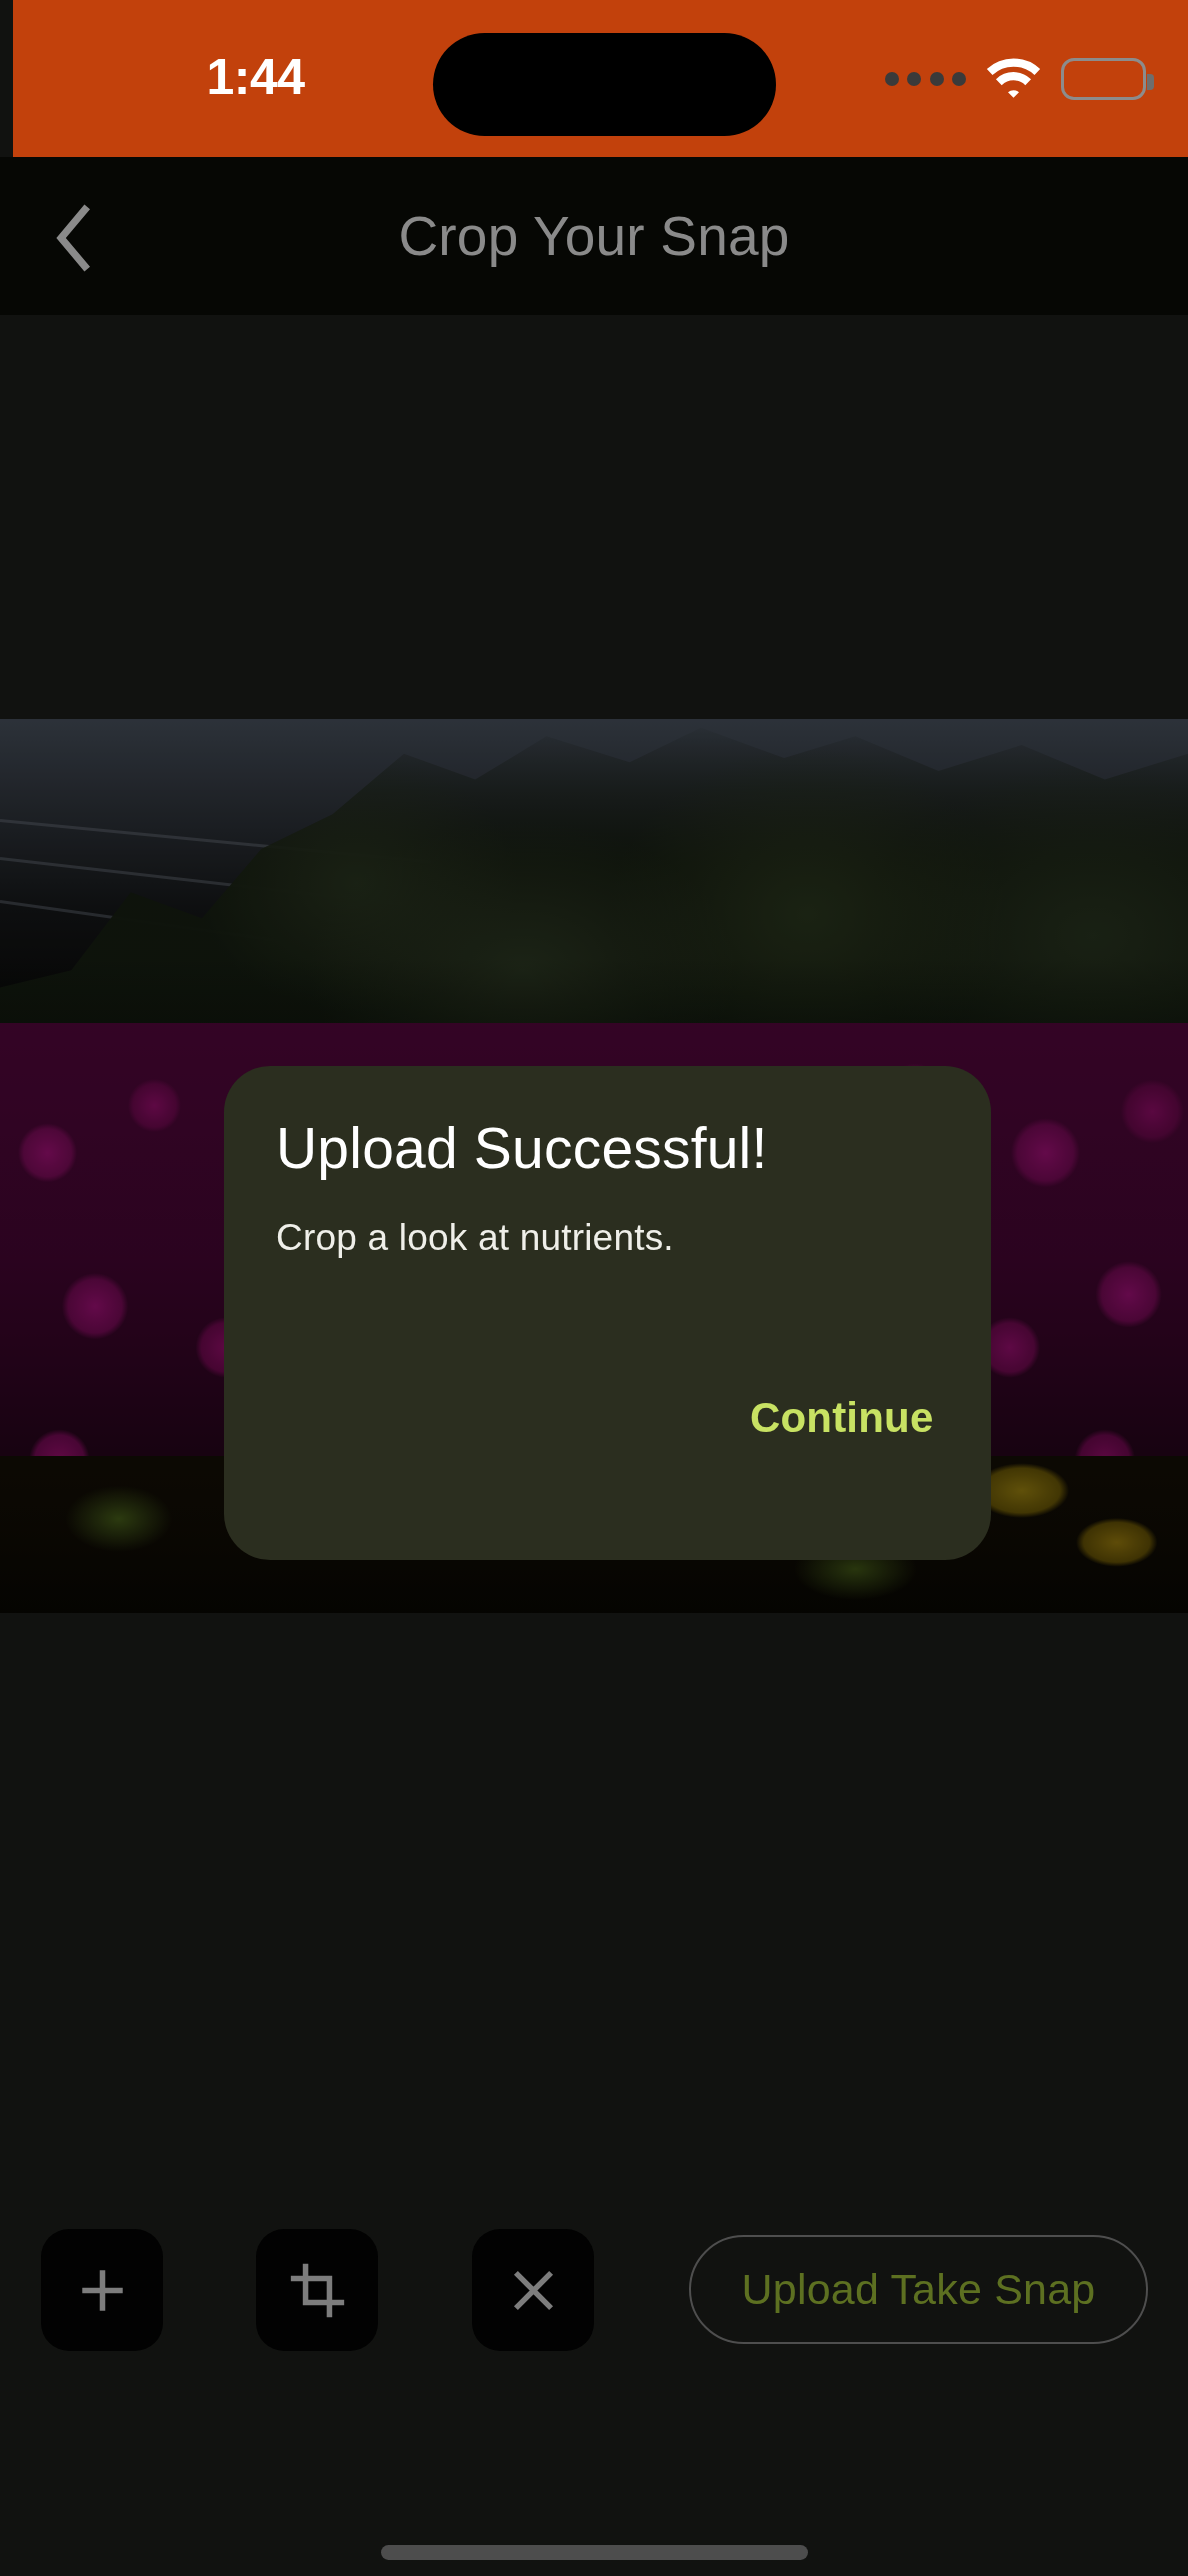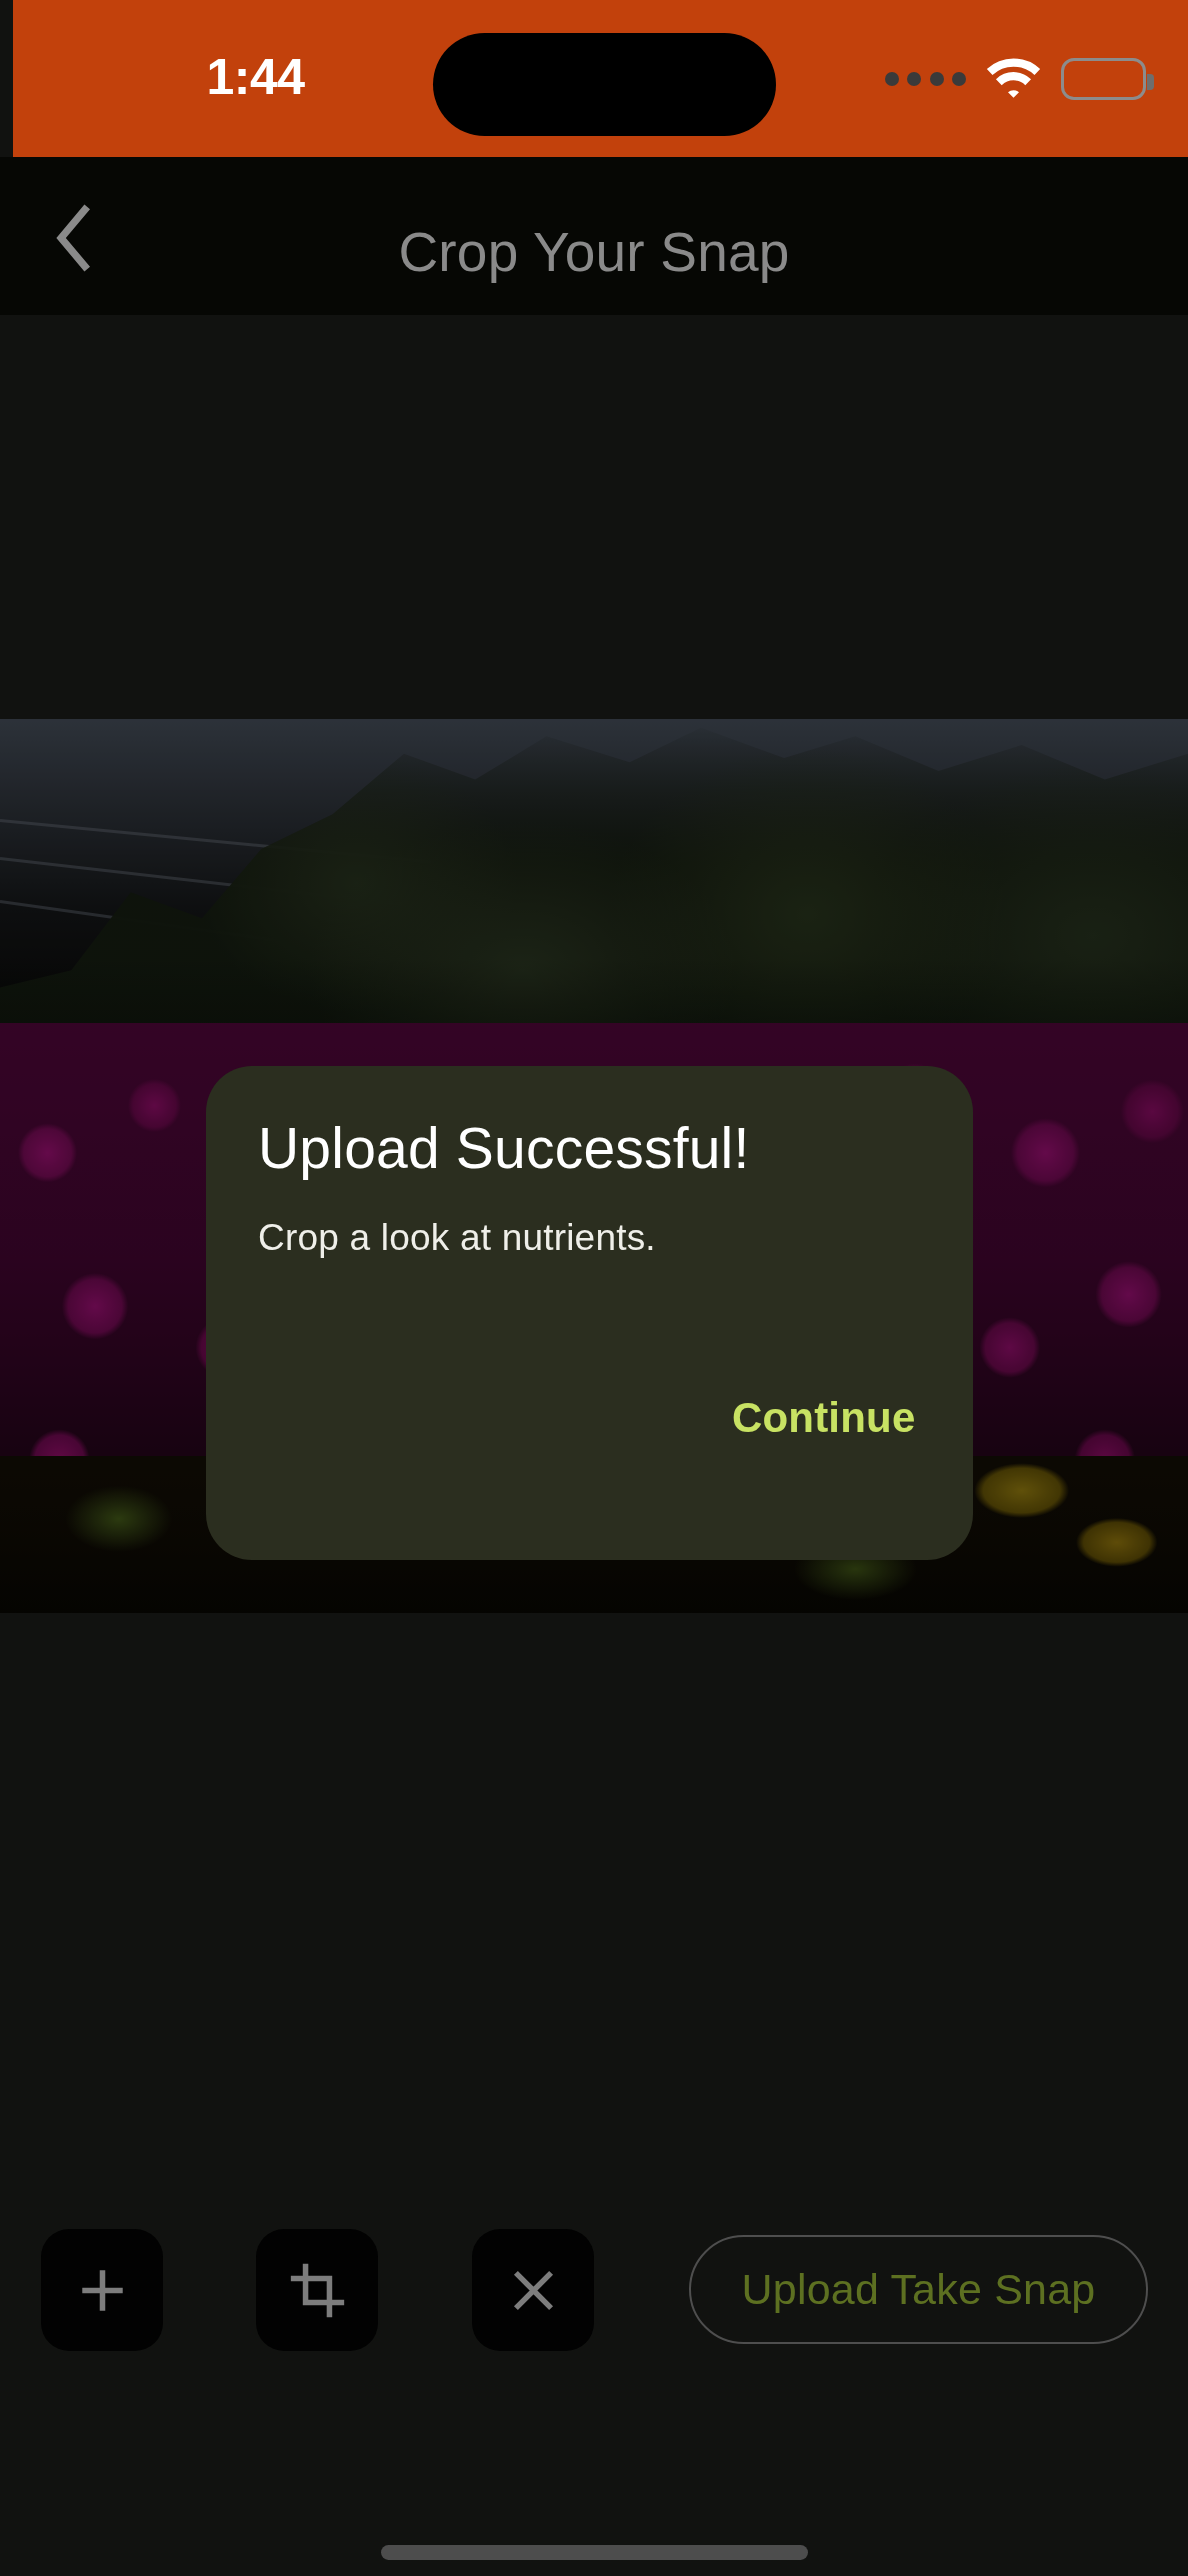--- a/index.html
+++ b/index.html
@@ -68,21 +68,21 @@
     z-index:35;
   }
   #back-button {
     position:absolute; left:18.4px; top:26px;
     width:109px; height:109px;
     display:flex; align-items:center; justify-content:center;
     cursor:pointer;
   }
   #back-chevron { width:42px; height:68px; display:block; }
   #nav-title {
-    position:absolute; left:0; top:16px;
+    position:absolute; left:0; top:0;
     width:1188px; height:158px;
     display:flex; align-items:center; justify-content:center;
     font-size:55px; font-weight:400;
     color:#8a8a8a;
     font-stretch:condensed;
     letter-spacing:0.2px;
     text-align:right;
   }
 
   
@@ -210,21 +210,21 @@
   
   #home-indicator {
     position:absolute; left:381px; top:2545px;
     width:427px; height:14.7px;
     background:#4d4d4d; border-radius:7.4px;
     z-index:45;
   }
 
   
   #modal-dialog {
-    position:absolute; left:206px; top:1066px;
+    position:absolute; left:224px; top:1066px;
     width:767px; height:494px;
     background:#2b2e1f;
     border-radius:46px;
     z-index:60;
     padding:48px 52px 0 52px;
   }
   #dialog-title {
     font-size:57px; font-weight:400;
     color:#ffffff;
     font-stretch:condensed;

